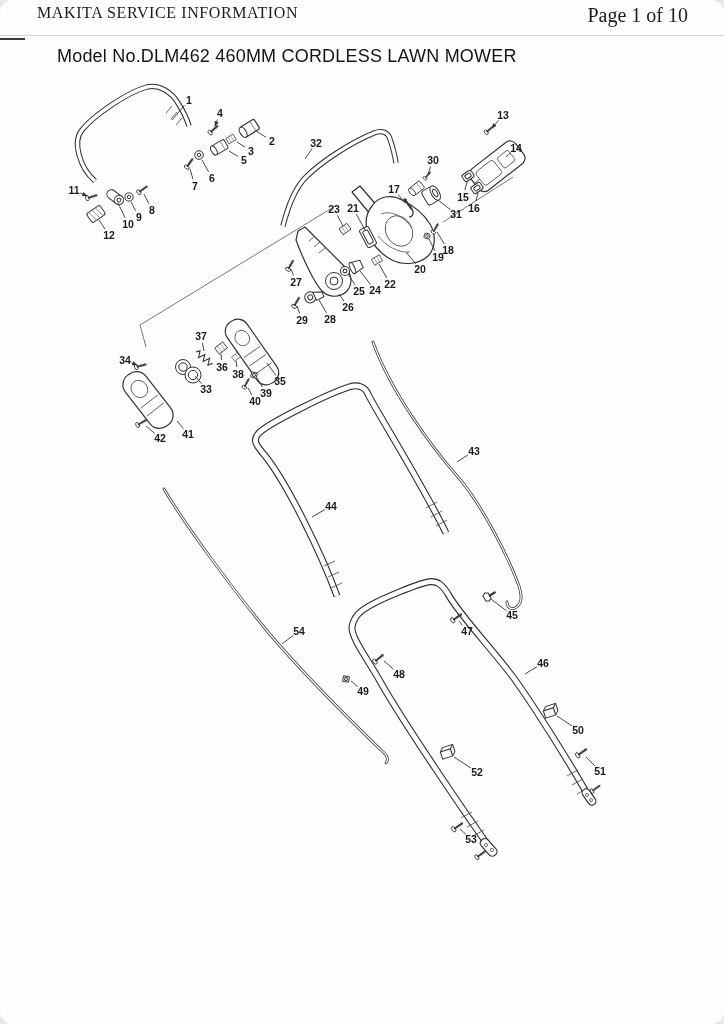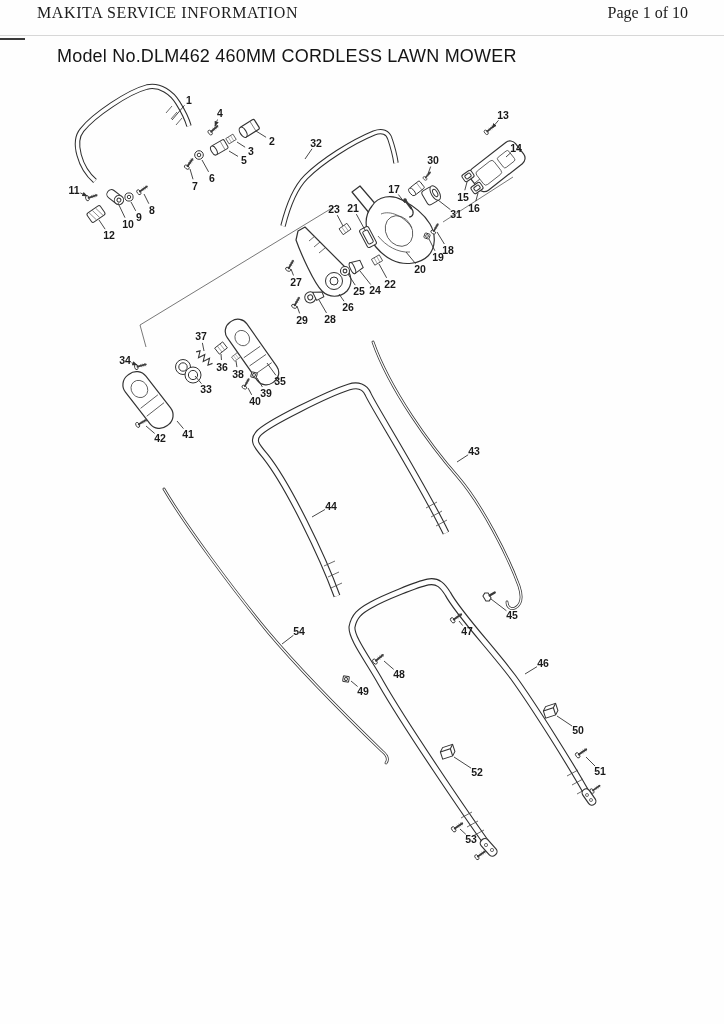--- a/index.html
+++ b/index.html
@@ -1,26 +1,26 @@
 <!DOCTYPE html>
 <html><head>
 <meta charset="utf-8">
 <style>
   html,body{margin:0;padding:0;background:#e8e8e8;}
   .page{
     position:relative;width:724px;height:1024px;background:#fefefe;
-    font-family:"Liberation Sans",sans-serif;overflow:hidden;margin:0 auto;
+    font-family:"Liberation Sans",sans-serif;overflow:hidden;margin:0 auto;border-radius:13px;
   }
   .doc-title{
     position:absolute;left:37px;top:4px;
     font-family:"Liberation Serif",serif;font-size:16px;color:#1c1c1c;letter-spacing:.6px;
   }
   .page-indicator{
     position:absolute;right:36px;top:4px;
-    font-family:"Liberation Serif",serif;font-size:16px;color:#1c1c1c;
+    font-family:"Liberation Serif",serif;font-size:20px;color:#1c1c1c;
   }
   .header-rule{position:absolute;left:0;top:35px;width:724px;height:1px;background:#d7d7d7;}
   .scan-artifact{position:absolute;left:0;top:38px;width:25px;height:2px;background:#3a3a3a;}
   .model-title{
     position:absolute;left:57px;top:46px;
     font-size:18px;font-weight:500;color:#151515;letter-spacing:.2px;
   }
   svg.diagram{position:absolute;left:0;top:0;}
   
   .tubeO{fill:none;stroke:#2e2e2e;stroke-width:5.4;stroke-linecap:butt;stroke-linejoin:round;}

